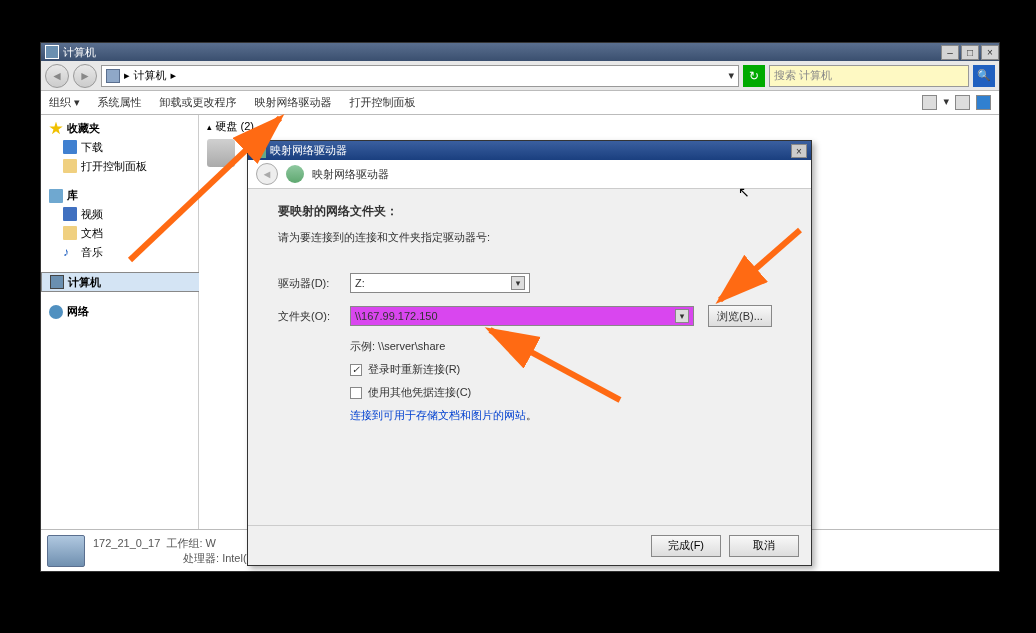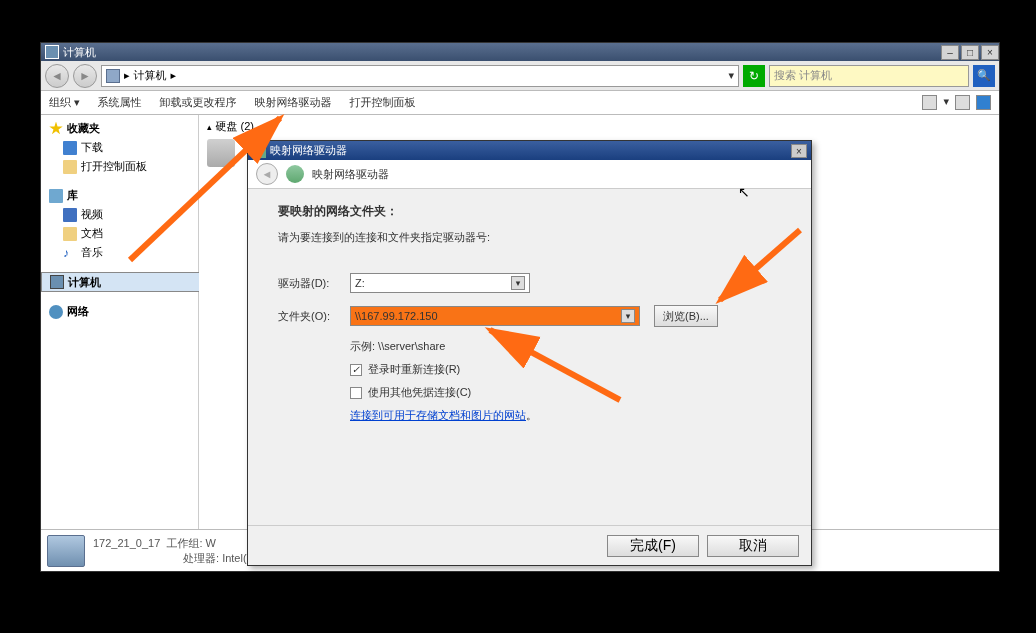--- a/index.html
+++ b/index.html
@@ -16,21 +16,21 @@
 .addr .drop { margin-left: auto; color: #333; }
 .refresh { width: 22px; height: 22px; background: #0a0; display: flex; align-items: center; justify-content: center; color: #fff; font-size: 12px; }
 .search { width: 200px; height: 22px; border: 1px solid #999; background: #fef9c3; padding: 0 4px; font-size: 11px; color: #888; display: flex; align-items: center; }
 .go { width: 22px; height: 22px; background: #2060c0; display: flex; align-items: center; justify-content: center; color: #fff; font-size: 11px; }
 .toolbar { height: 24px; border-bottom: 1px solid #bbb; display: flex; align-items: center; padding: 0 8px; gap: 18px; font-size: 11px; color: #333; }
 .toolbar span { cursor: default; }
 .toolbar .right { margin-left: auto; display: flex; gap: 6px; }
 .toolbar .right i { width: 15px; height: 15px; border: 1px solid #888; background: #ddd; }
 .body { display: flex; height: 414px; }
 .sidebar { width: 158px; background: #fff; border-right: 1px solid #ccc; padding: 4px 0; font-size: 11px; }
-.sidebar .item { padding: 2px 6px 2px 22px; display: flex; align-items: flex-end; gap: 4px; cursor: default; }
+.sidebar .item { padding: 2px 6px 2px 22px; display: flex; align-items: flex-start; gap: 4px; cursor: default; }
 .sidebar .item.sel { background: #d4e4f4; }
 .sidebar .group { padding: 2px 6px 2px 8px; display: flex; align-items: center; gap: 4px; font-weight: bold; }
 .sidebar .ic { width: 14px; height: 14px; flex-shrink: 0; }
 .star { background: #f0c000; clip-path: polygon(50% 0,61% 35%,98% 35%,68% 57%,79% 91%,50% 70%,21% 91%,32% 57%,2% 35%,39% 35%); }
 .folder { background: #f0d080; border-radius: 1px; }
 .monitor { background: #6a8fb0; border: 1px solid #444; }
 .musicn { color: #2060c0; font-size: 12px; }
 .main { flex: 1; background: #fff; position: relative; }
 .main .sec { font-size: 11px; padding: 4px 8px; display: flex; align-items: center; gap: 4px; }
 .main .arr { font-size: 9px; }
@@ -44,28 +44,28 @@
 .dlg-sub { height: 29px; background: #fff; border-bottom: 1px solid #ccc; display: flex; align-items: center; padding: 0 8px; gap: 8px; font-size: 11px; color: #333; }
 .dlg-sub .backbtn { width: 22px; height: 22px; border-radius: 50%; border: 1px solid #aaa; background: #eee; display: flex; align-items: center; justify-content: center; color: #aaa; }
 .dlg-sub .wic { width: 18px; height: 18px; background: linear-gradient(#8fc8a0,#5fa870); border-radius: 50%; }
 .dlg-body { padding: 14px 30px; font-size: 12px; color: #333; position: relative; height: 336px; }
 .dlg-body b { font-size: 12px; font-weight: bold; display: block; margin-bottom: 10px; font-family: Liberation Serif, serif; }
 .dlg-body .hint { font-size: 11px; color: #333; margin-bottom: 28px; }
 .row { display: flex; align-items: center; margin-bottom: 12px; font-size: 11px; }
 .row label { width: 72px; }
 .sel { width: 180px; height: 20px; border: 1px solid #888; background: #fff; padding: 0 4px; font-size: 11px; display: flex; align-items: center; }
 .sel .dd { margin-left: auto; width: 14px; height: 14px; background: #ddd; border: 1px solid #888; text-align: center; font-size: 9px; line-height: 12px; }
-.combo { width: 290px; height: 20px; border: 1px solid #888; background: #f97316; padding: 0 4px; font-size: 11px; display: flex; align-items: center; }
+.combo { width: 344px; height: 20px; border: 1px solid #888; background: #d946ef; padding: 0 4px; font-size: 11px; display: flex; align-items: center; }
 .btn { margin-left: 14px; height: 22px; padding: 0 8px; border: 1px solid #888; background: linear-gradient(#f8f8f8,#ddd); font-size: 11px; display: flex; align-items: center; }
 .indent { margin-left: 72px; font-size: 11px; margin-bottom: 8px; }
 .chk { display: flex; align-items: center; gap: 6px; }
 .chk i { width: 12px; height: 12px; border: 1px solid #888; background: #fff; display: inline-flex; align-items: center; justify-content: center; font-size: 10px; color: #333; }
-.dlg-link { color: #0040d0; text-decoration: underline; }
+.dlg-link { color: #0040d0; }
 .dlg-foot { height: 40px; border-top: 1px solid #ccc; background: #f0f0f0; display: flex; align-items: center; justify-content: flex-end; padding: 0 12px; gap: 8px; }
-.dlg-foot button { width: 92px; height: 22px; border: 1px solid #888; background: linear-gradient(#f8f8f8,#ddd); font-size: 14px; }
+.dlg-foot button { width: 70px; height: 22px; border: 1px solid #888; background: linear-gradient(#f8f8f8,#ddd); font-size: 11px; }
 .cursor-ptr { position: absolute; font-size: 14px; color: #000; }
 
 .arrow-svg { position: absolute; z-index: 50; pointer-events: none; }
 </style>
 </head>
 <body>
 
 <div class="outer">
   <div class="titlebar">
     <div class="ticon"></div>

